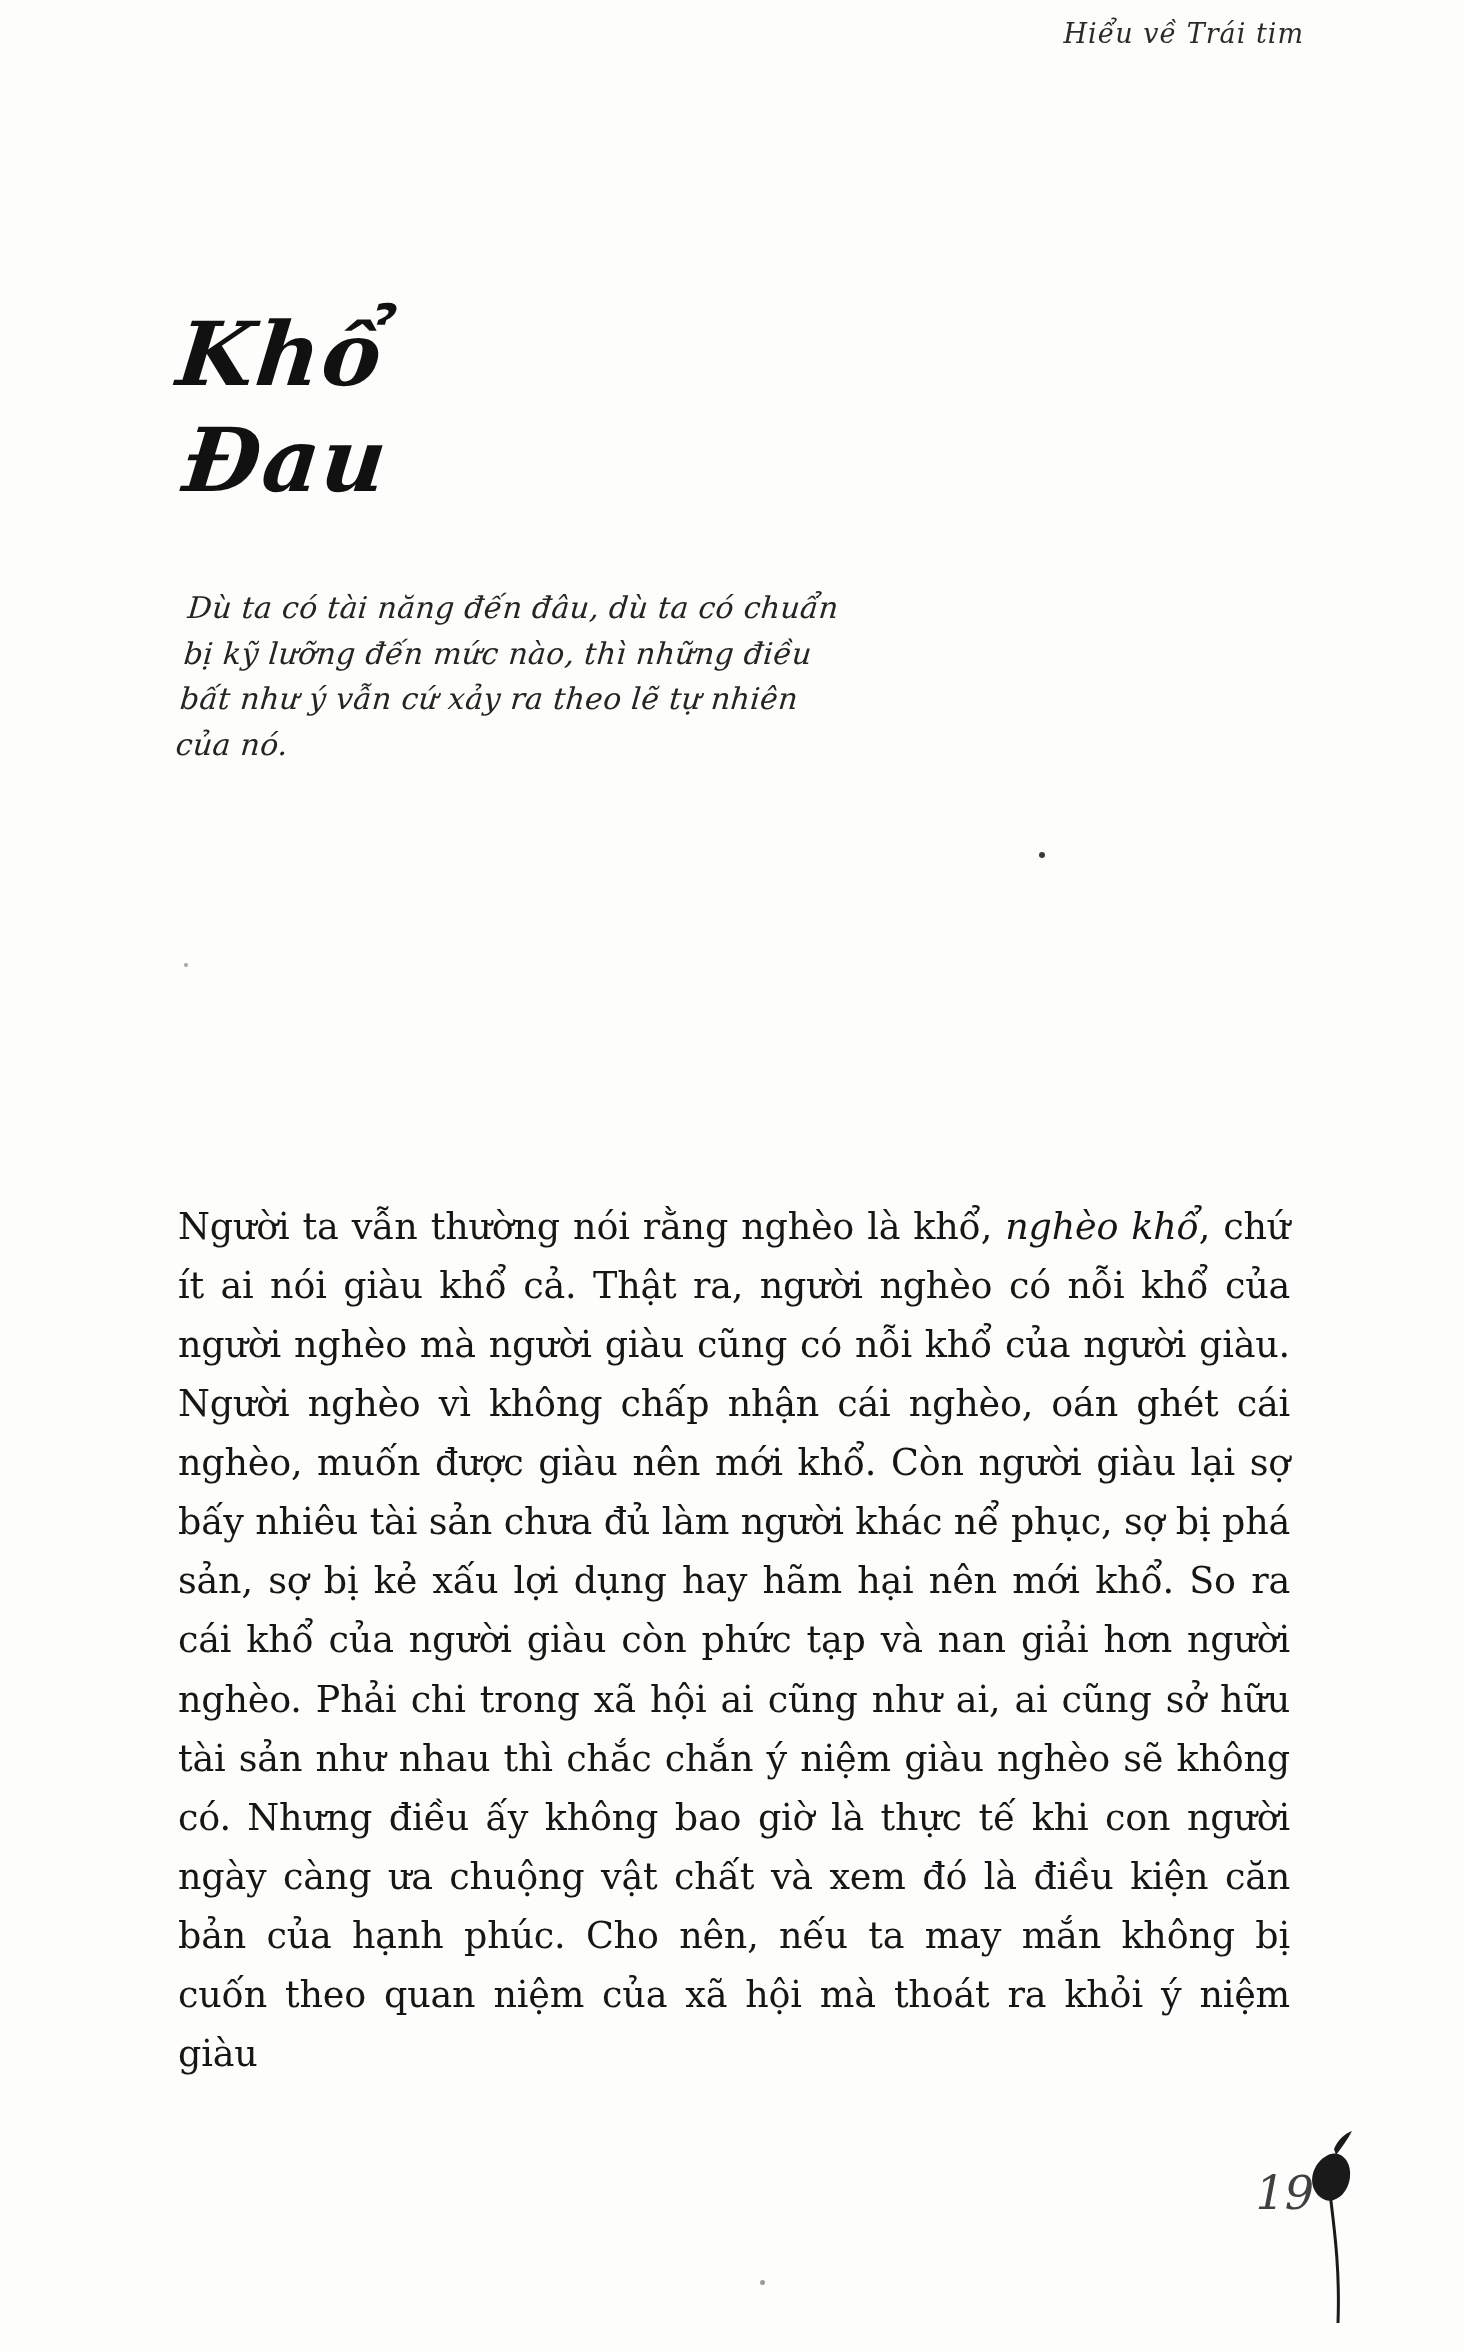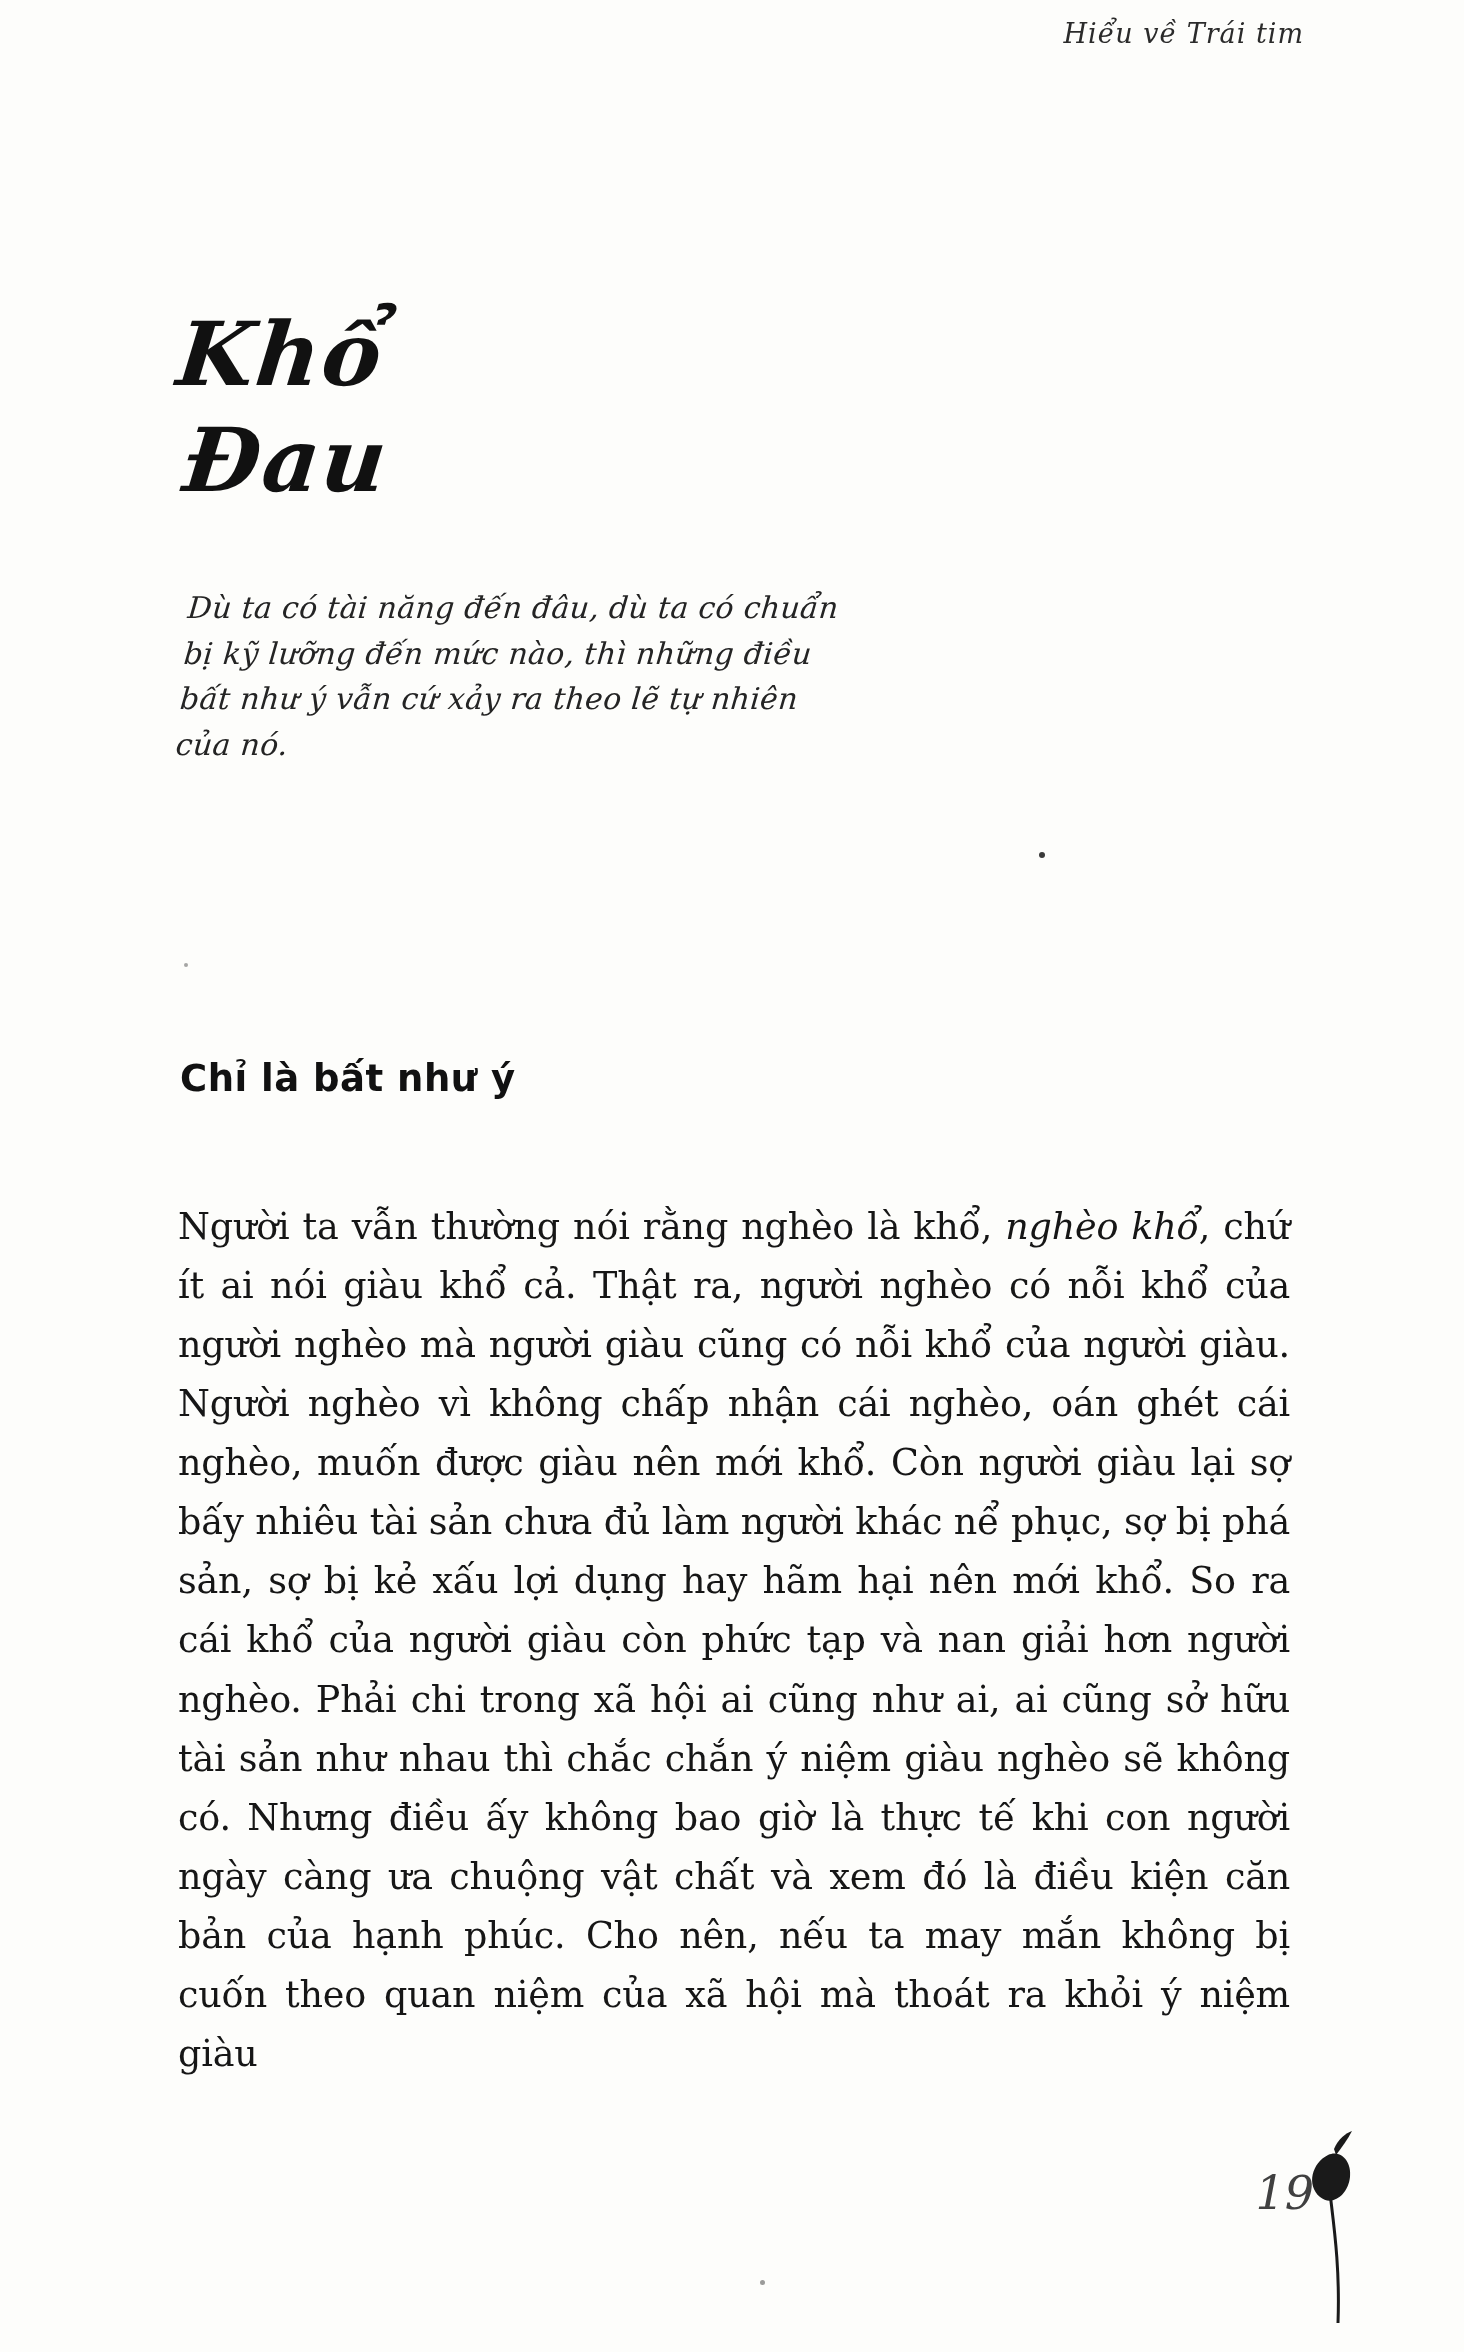--- a/index.html
+++ b/index.html
@@ -148,21 +148,20 @@
     <span class="line1">Khổ</span>
     <span class="line2">Đau</span>
   </div>
 
   <div class="epigraph">Dù ta có tài năng đến đâu, dù ta có chuẩn bị kỹ lưỡng đến mức nào, thì những điều bất như ý vẫn cứ xảy ra theo lẽ tự nhiên của nó.</div>
 
   <div class="ink-dot dot-a"></div>
   <div class="ink-dot dot-b"></div>
   <div class="ink-dot dot-c"></div>
 
-  <div class="section-heading">Chỉ là bất như ý</div>
 
   <p class="body-text">
     <span>Người ta vẫn thường nói rằng nghèo là khổ, </span><em>nghèo khổ</em><span>, chứ ít ai nói giàu khổ cả. Thật ra, người nghèo có nỗi khổ của người nghèo mà người giàu cũng có nỗi khổ của người giàu. Người nghèo vì không chấp nhận cái nghèo, oán ghét cái nghèo, muốn được giàu nên mới khổ. Còn người giàu lại sợ bấy nhiêu tài sản chưa đủ làm người khác nể phục, sợ bị phá sản, sợ bị kẻ xấu lợi dụng hay hãm hại nên mới khổ. So ra cái khổ của người giàu còn phức tạp và nan giải hơn người nghèo. Phải chi trong xã hội ai cũng như ai, ai cũng sở hữu tài sản như nhau thì chắc chắn ý niệm giàu nghèo sẽ không có. Nhưng điều ấy không bao giờ là thực tế khi con người ngày càng ưa chuộng vật chất và xem đó là điều kiện căn bản của hạnh phúc. Cho nên, nếu ta may mắn không bị cuốn theo quan niệm của xã hội mà thoát ra khỏi ý niệm giàu</span>
   </p>
 
   <div class="page-number">19</div>
 
   <div class="ornament">
     <svg width="70" height="200" viewBox="0 0 70 200" xmlns="http://www.w3.org/2000/svg">
       <path d="M34 28 C18 36, 12 58, 26 70 C38 80, 54 68, 56 50 C58 34, 46 22, 34 28 Z" fill="#1a1a1a"></path>

